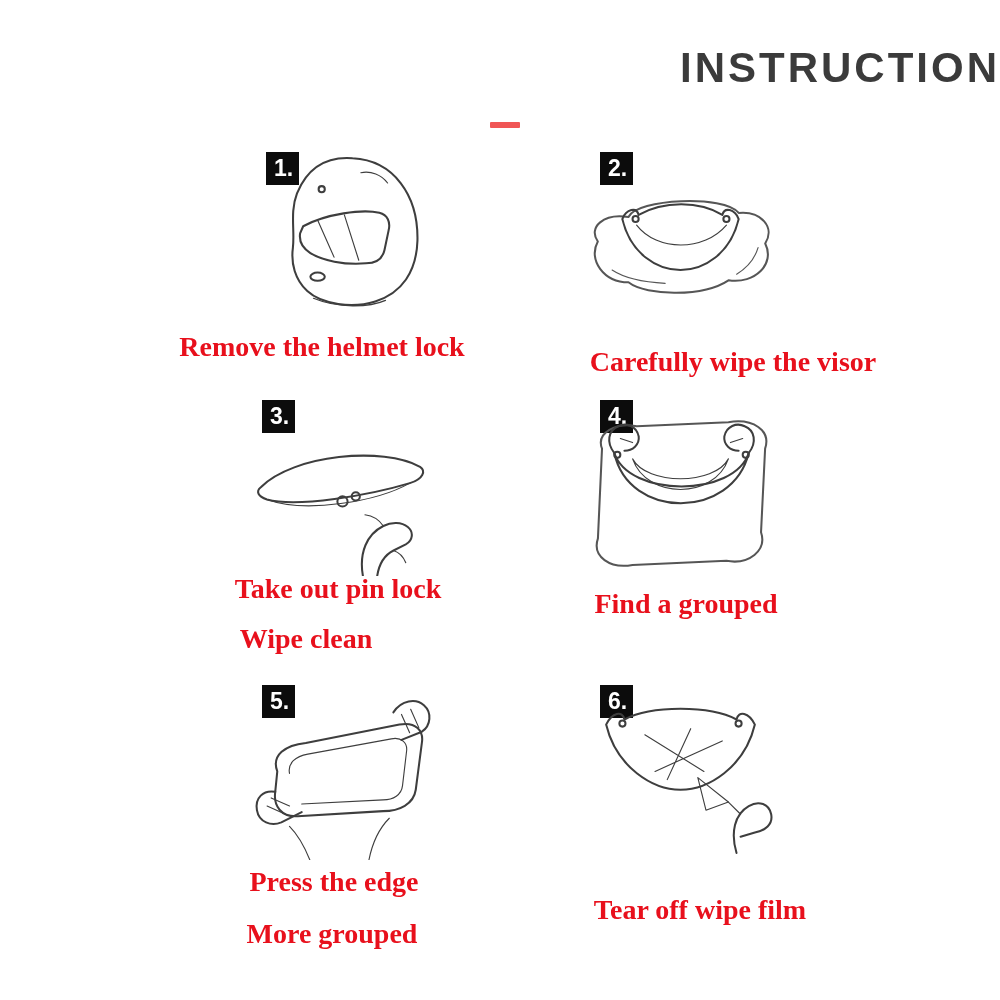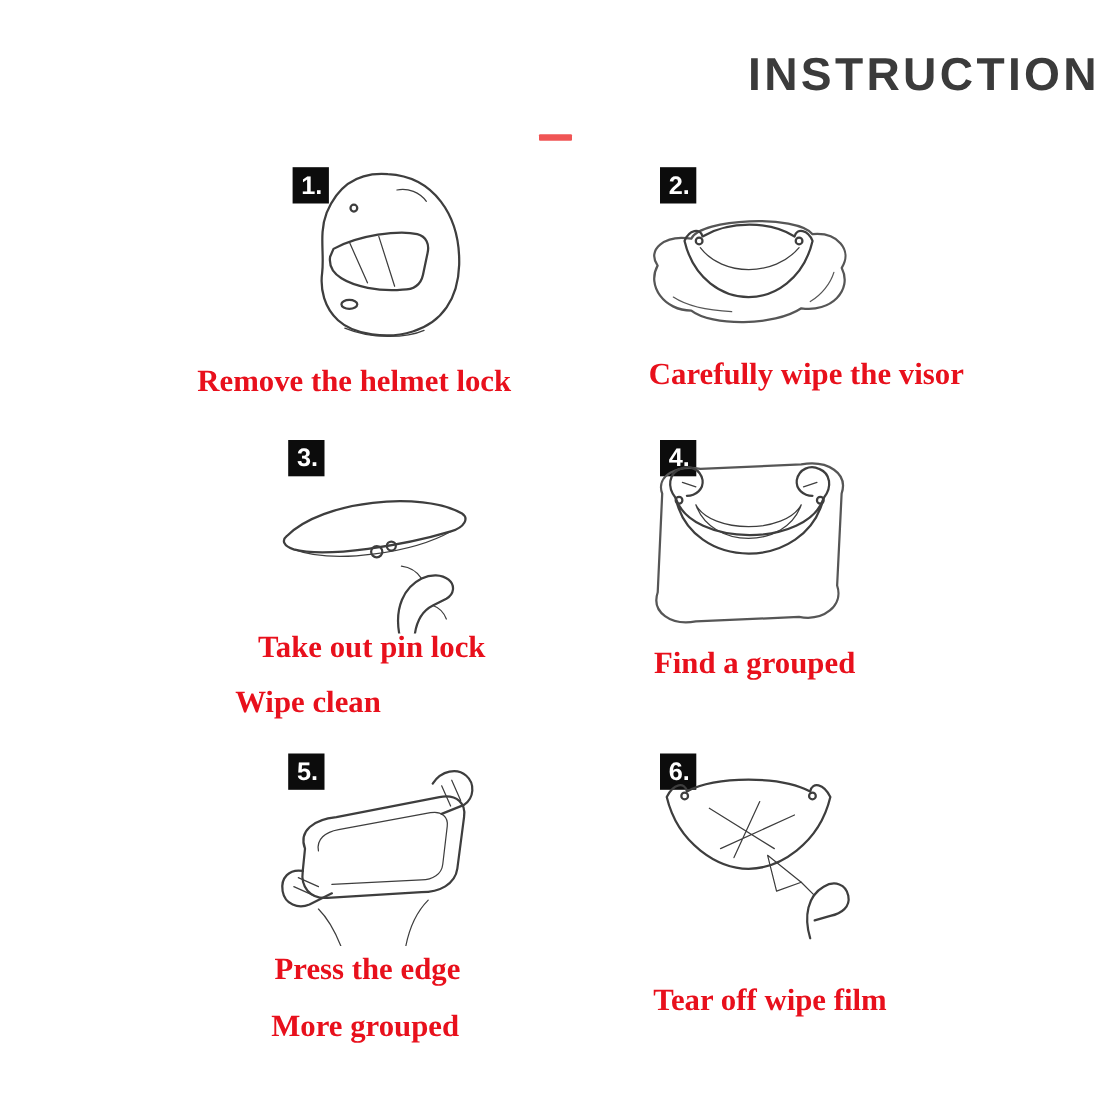--- a/index.html
+++ b/index.html
@@ -62,35 +62,35 @@
   <div class="art" style="left:583px; top:168px; width:195px; height:148px;">
     <svg viewBox="0 0 190 145">
       <path class="soft" d="M14,72 C4,58 20,44 44,48 C52,30 138,26 152,44 C174,42 188,58 178,74 C188,94 168,114 142,110 C118,126 62,126 44,112 C20,112 4,90 14,72 Z"></path>
       <path class="thin soft" d="M28,100 C40,108 60,112 80,113 M150,104 C160,98 168,88 171,78"></path>
       <path d="M38,50 C42,40 52,38 54,46 C78,32 114,32 136,46 C138,38 148,40 152,50 C144,84 118,100 95,100 C72,100 46,84 38,50 Z"></path>
       <circle cx="51" cy="50" r="3"></circle>
       <circle cx="140" cy="50" r="3"></circle>
       <path class="thin" d="M52,56 C72,82 118,82 140,56"></path>
     </svg>
   </div>
-  <div class="caption" style="left:503px; top:325px; width:460px;">Carefully wipe the visor</div>
+  <div class="caption" style="left:503px; top:346px; width:460px;">Carefully wipe the visor</div>
 
   <div class="badge" style="left:262px; top:400px;">3.</div>
   <div class="art" style="left:248px; top:428px; width:190px; height:148px;">
     <svg viewBox="0 0 185 145">
       <path d="M12,58 C44,26 132,18 168,38 C174,42 171,50 158,54 C118,66 48,78 18,70 C9,67 7,62 12,58 Z"></path>
       <path class="thin" d="M18,70 C56,84 126,72 158,54"></path>
       <circle cx="92" cy="72" r="5"></circle>
       <circle cx="105" cy="67" r="4"></circle>
       <path d="M112,145 C108,122 116,104 132,96 C140,92 150,92 156,97 C162,102 161,110 154,114 L142,120 C134,124 128,132 126,145"></path>
       <path class="thin" d="M132,96 C128,90 122,86 114,85 M142,120 C148,122 152,127 154,132"></path>
     </svg>
   </div>
   <div class="caption" style="left:108px; top:573px; width:460px;text-align:center;">Take out pin lock</div>
-  <div class="caption" style="left:50px; top:623px; width:460px;">Wipe clean</div>
+  <div class="caption" style="left:76px; top:623px; width:460px;">Wipe clean</div>
 
   <div class="badge" style="left:600px; top:400px;">4.</div>
   <div class="art" style="left:583px; top:412px; width:195px; height:158px;">
     <svg viewBox="0 0 190 155">
       <path class="soft" d="M18,36 C12,20 32,10 52,14 L142,10 C166,6 184,18 178,36 L174,118 C180,136 162,150 140,146 L48,150 C26,154 8,142 14,124 Z"></path>
       <path d="M30,40 C44,106 146,106 162,40 C148,84 44,84 30,40 Z"></path>
       <circle cx="33" cy="42" r="3"></circle>
       <circle cx="159" cy="42" r="3"></circle>
       <path class="thin" d="M48,46 C62,86 128,86 142,46 C128,72 62,72 48,46 Z"></path>
       <path d="M30,40 C22,30 24,18 34,14 C42,10 52,14 54,24 C55,32 48,38 40,38"></path>

